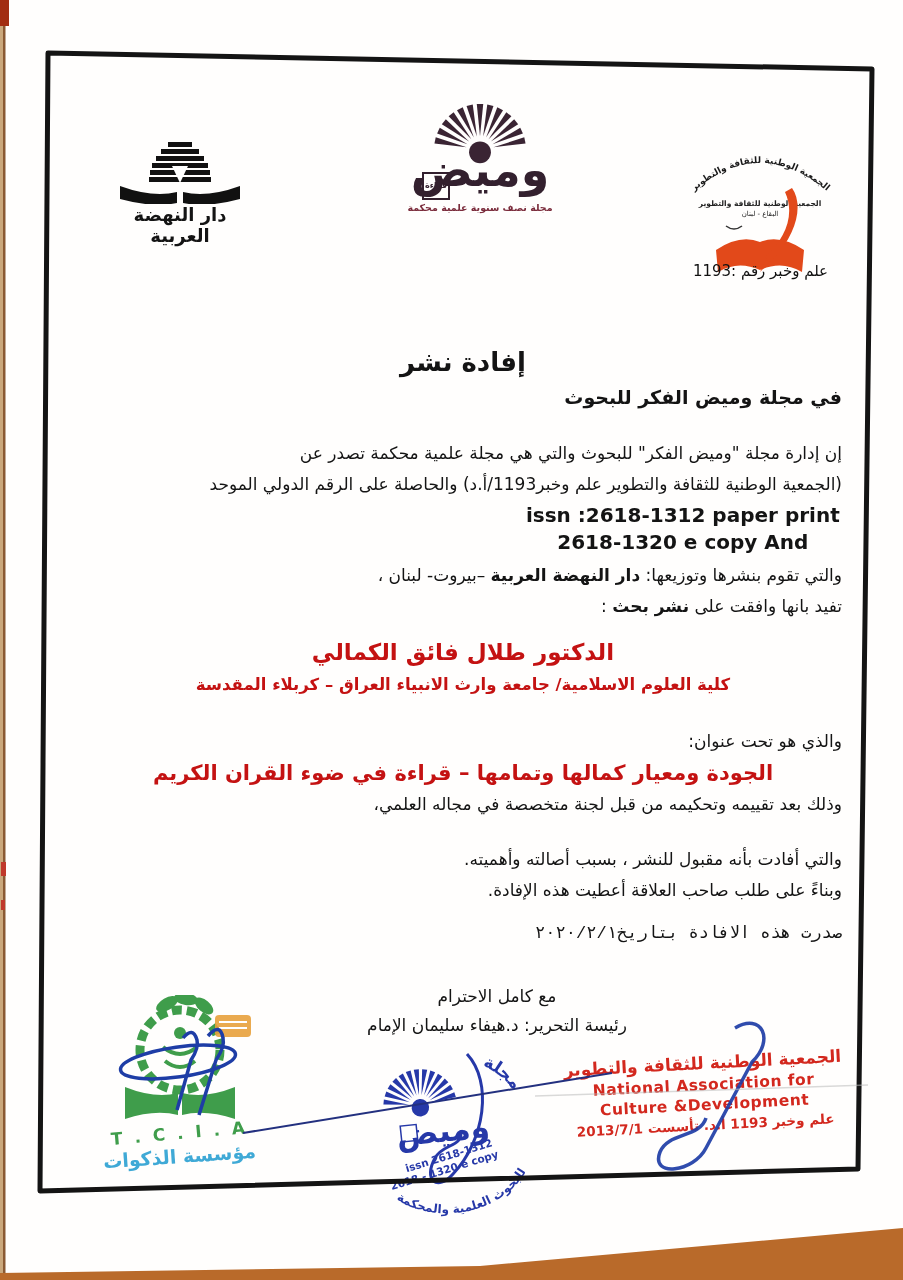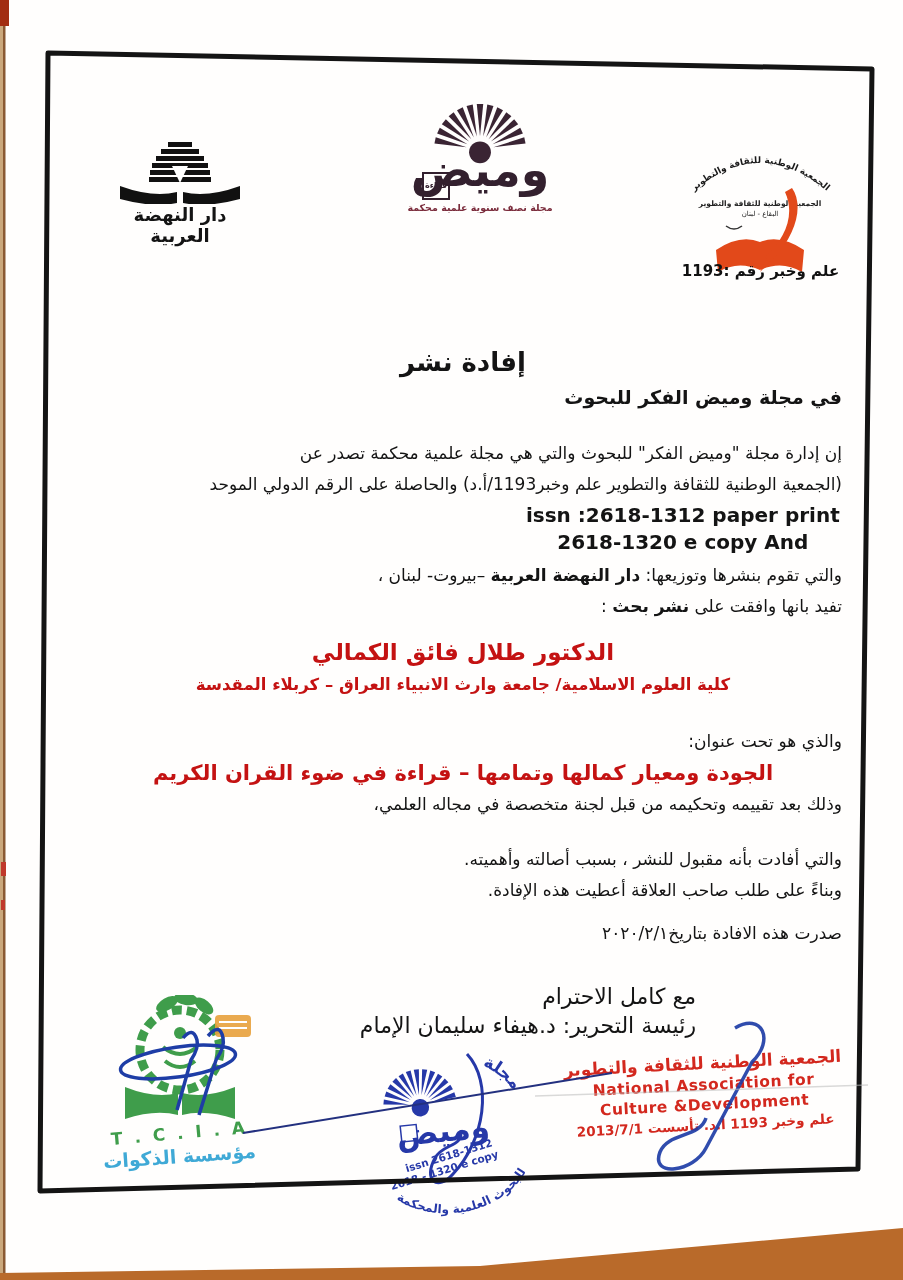--- a/index.html
+++ b/index.html
@@ -14,38 +14,38 @@
   .publisher .label{position:absolute;top:64px;left:0;width:150px;font-size:18px;font-weight:700;text-align:center;direction:rtl;}
   .journal-logo{left:380px;top:98px;width:200px;height:125px;z-index:2;}
   .journal-logo .wordmark{position:absolute;top:46px;left:0;width:200px;text-align:center;
       font-size:46px;line-height:52px;font-weight:700;color:#33202e;direction:rtl;}
   .journal-logo .seal{position:absolute;top:74px;left:42px;width:24px;height:24px;border:2px solid #33202e;
       font-size:8px;line-height:24px;text-align:center;color:#33202e;font-weight:700;direction:rtl;}
   .journal-logo .tagline{position:absolute;top:104px;left:0;width:200px;text-align:center;
       font-size:9.5px;letter-spacing:1px;color:#7b2c3c;font-weight:600;direction:rtl;}
   .emblem{left:668px;top:130px;width:185px;height:170px;z-index:2;}
   .emblem .reg{position:absolute;top:132px;left:0;width:185px;text-align:center;
-      font-size:15px;font-weight:700;direction:rtl;color:#111;}
+      font-size:15px;font-weight:400;direction:rtl;color:#111;}
 
   
   .doc-body{left:84px;top:345px;width:758px;direction:rtl;z-index:2;}
   .doc-title{font-size:26px;font-weight:700;text-align:center;line-height:34px;}
   .doc-subtitle{font-size:19px;font-weight:700;line-height:25px;margin-top:6px;}
   .line{font-size:17px;line-height:31px;font-weight:500;text-align:right;}
   .issn-block{direction:ltr;width:42%;margin:2px 0 2px auto;text-align:center;
       font-size:20px;font-weight:700;line-height:27px;}
   .red{color:#c41212;}
   .author-name{font-size:23px;font-weight:700;text-align:center;line-height:32px;margin-top:14px;}
   .author-affil{font-size:16.5px;font-weight:600;text-align:center;line-height:26px;margin-top:4px;}
   .paper-title{font-size:21px;font-weight:700;text-align:center;line-height:32px;}
-  .mt28{margin-top:28px;}.mt14{margin-top:24px;}.mt16{}.mt12{margin-top:12px;}.mt4{margin-top:4px;}
+  .mt28{margin-top:28px;}.mt14{margin-top:24px;}.mt16{}.mt12{margin-top:12px;font-family:Liberation Mono, monospace;}.mt4{margin-top:4px;}
   .date-line{padding-left:60px;}
 
-  .closing{left:336px;top:982px;width:360px;direction:rtl;text-align:right;z-index:2;
-      font-size:22px;line-height:29px;font-weight:500;}
+  .closing{left:317px;top:982px;width:360px;direction:rtl;text-align:center;z-index:2;
+      font-size:17px;line-height:29px;font-weight:500;}
 
   
   .assoc-stamp{left:548px;top:1052px;width:312px;z-index:3;transform:rotate(-3deg);color:#d3281e;text-align:center;}
   .assoc-stamp .ar{direction:rtl;font-size:17px;font-weight:700;line-height:23px;}
   .assoc-stamp .en{direction:ltr;font-size:15.5px;font-weight:700;line-height:20px;letter-spacing:.5px;}
   .assoc-stamp .rg{direction:rtl;font-size:13.5px;font-weight:700;line-height:20px;}
   svg{display:block;}
   .overlay{left:0;top:0;width:903px;height:1280px;z-index:6;pointer-events:none;}
 </style>
 </head>

